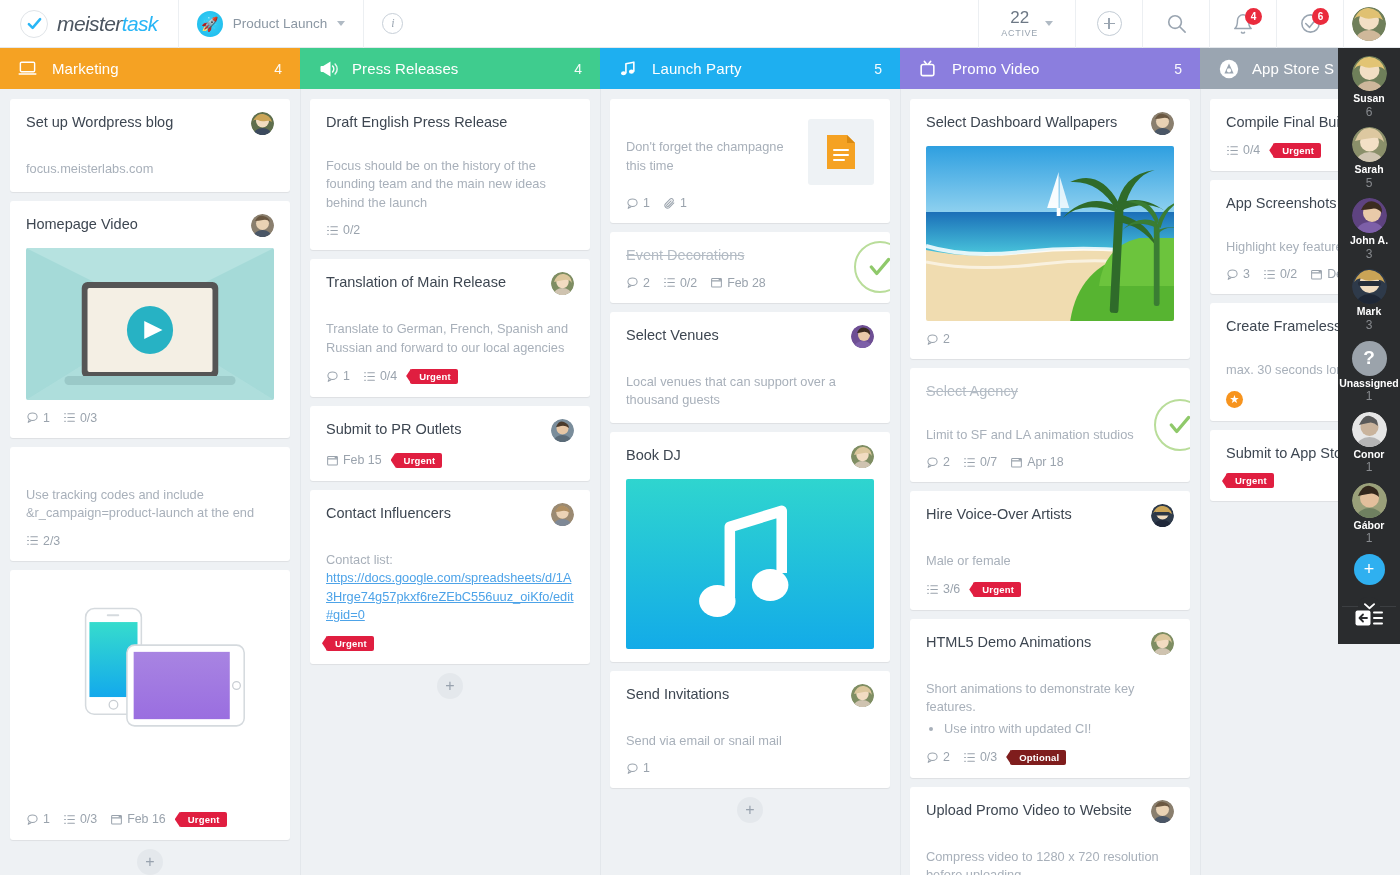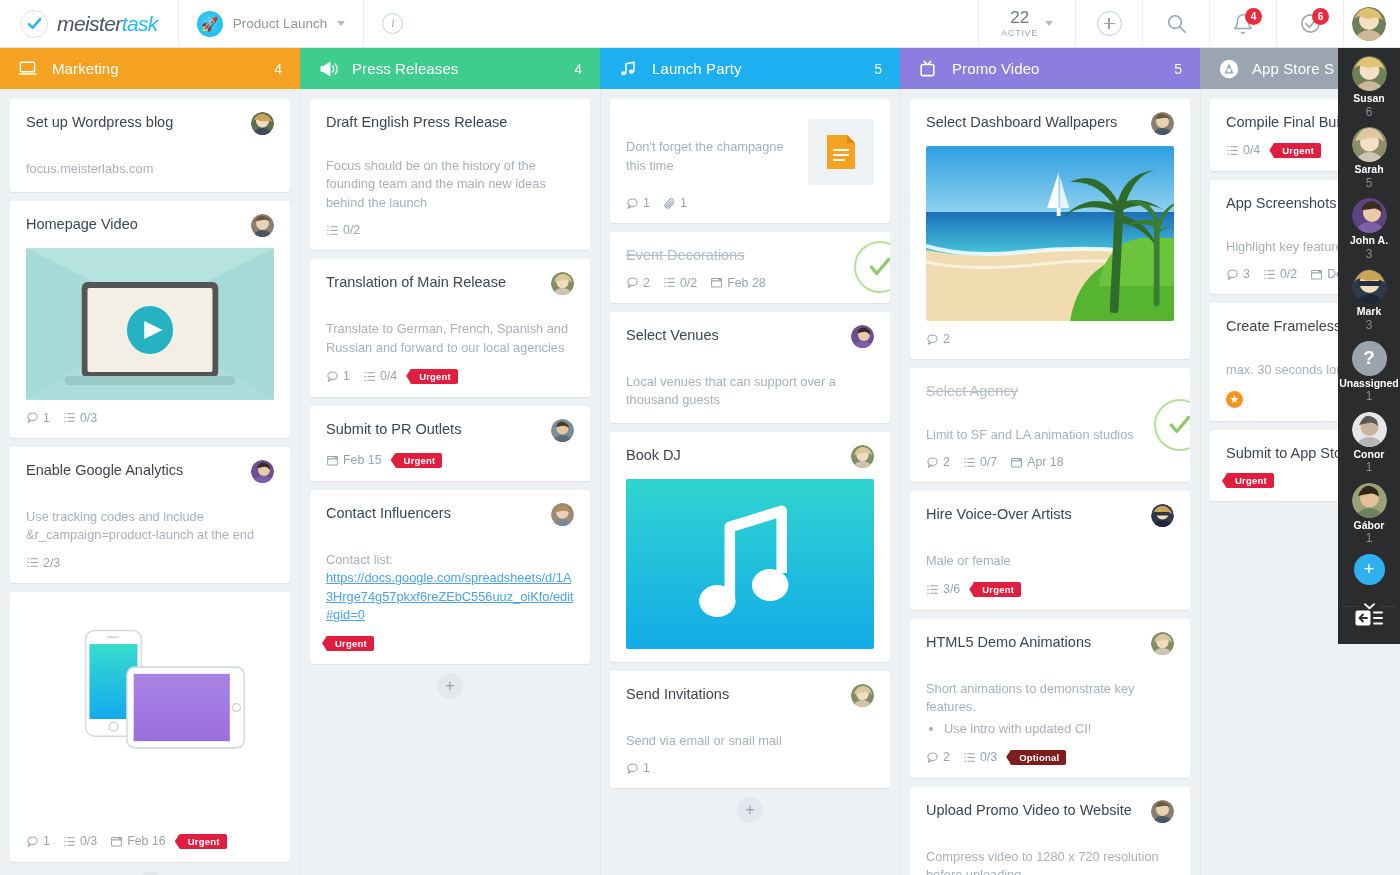--- a/index.html
+++ b/index.html
@@ -332,38 +332,20 @@
                 <line x1="3" y1="5" x2="4.5" y2="5"></line>
                 <line x1="3" y1="12" x2="4.5" y2="12"></line>
                 <line x1="3" y1="19" x2="4.5" y2="19"></line>
               </svg>
             <span>0/3</span>
           </span>
         </div>
       </div>
 
       <div class="card">
-        <div class="card-top">
-          <div class="card-title">Enable Google Analytics</div>
-          <div class="card-avatar">
-            <svg viewBox="0 0 23 23" width="23" height="23">
-                <defs>
-                  <clipPath id="a3">
-                    <circle cx="11.5" cy="11.5" r="11.5"></circle>
-                  </clipPath>
-                </defs>
-                <g clip-path="url(#a3)">
-                  <rect width="23" height="23" fill="#6e4f94"></rect>
-                  <circle cx="13" cy="10" r="6" fill="#e8c9a8"></circle>
-                  <path d="M6 8 q3 -7 9 -5 q5 2 4 7 q-3 -4 -7 -3 q-4 1 -6 1z" fill="#3a2b20"></path>
-                  <ellipse cx="12" cy="23" rx="9" ry="7" fill="#7d5fa8"></ellipse>
-                </g>
-              </svg>
-          </div>
-        </div>
         <div class="card-desc">Use tracking codes and include &amp;r_campaign=product-launch at the end</div>
         <div class="card-meta">
           <span class="meta-item">
             <svg width="13" height="13" viewBox="0 0 24 24" stroke="#9aa3ad" stroke-width="2" stroke-linecap="round">
                 <line x1="9" y1="5" x2="21" y2="5"></line>
                 <line x1="9" y1="12" x2="21" y2="12"></line>
                 <line x1="9" y1="19" x2="21" y2="19"></line>
                 <line x1="3" y1="5" x2="4.5" y2="5"></line>
                 <line x1="3" y1="12" x2="4.5" y2="12"></line>
                 <line x1="3" y1="19" x2="4.5" y2="19"></line>

